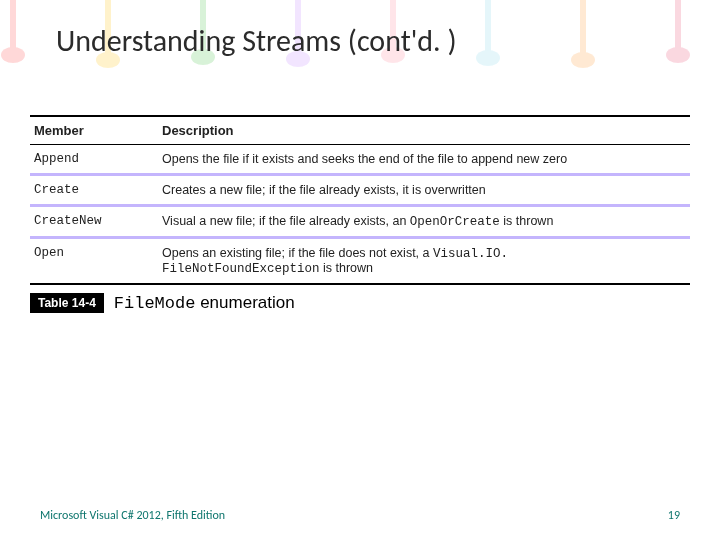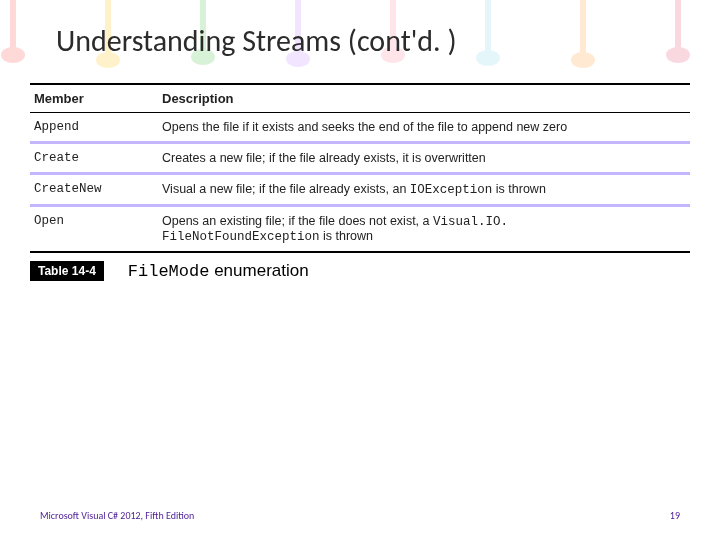--- a/index.html
+++ b/index.html
@@ -24,21 +24,21 @@
     position: relative;
     z-index: 1;
     font-size: 30px;
     font-weight: 400;
     color: #2b2b2b;
     margin: 22px 0 0 56px;
   }
   .table-wrap {
     position: relative;
     z-index: 1;
-    margin: 24px 30px 0 30px;
+    margin: 56px 30px 0 30px;
     background: #ffffff;
   }
   table {
     width: 100%;
     border-collapse: collapse;
     font-size: 13px;
     color: #222;
   }
   thead th {
     text-align: left;
@@ -64,43 +64,43 @@
   tbody tr:last-child td {
     border-bottom: 2px solid #000;
   }
   .code {
     font-family: "Courier New", monospace;
   }
   .caption-row {
     margin-top: 8px;
     display: flex;
     align-items: center;
-    gap: 24px;
+    gap: 10px;
   }
   .caption-badge {
     background: #000;
     color: #fff;
     font-weight: 700;
     font-size: 12px;
     padding: 3px 8px;
     font-family: Arial, sans-serif;
   }
   .caption-text {
     font-size: 17px;
     font-family: Arial, sans-serif;
   }
   .footer {
     position: absolute;
     bottom: 18px;
     left: 40px;
     right: 40px;
     display: flex;
     justify-content: space-between;
-    font-size: 10px;
-    color: #4c1d95;
+    font-size: 12px;
+    color: #0f766e;
     z-index: 1;
   }
 </style>
 </head>
 <body>
 
 <svg class="decor" viewBox="0 0 720 100" preserveAspectRatio="none">
   <g opacity="0.25">
     <rect x="10" y="0" width="6" height="50" fill="#ff6666"></rect>
       <ellipse cx="13" cy="55" rx="12" ry="8" fill="#ff6666"></ellipse>
@@ -135,21 +135,21 @@
       <tr>
         <td class="member">Append</td>
         <td><span>Opens the file if it exists and seeks the end of the file to append new zero</span></td>
       </tr>
       <tr>
         <td class="member">Create</td>
         <td><span>Creates a new file; if the file already exists, it is overwritten</span></td>
       </tr>
       <tr>
         <td class="member">CreateNew</td>
-        <td><span>Visual a new file; if the file already exists, an </span><span class="code">IOException</span><span> is thrown</span></td>
+        <td><span>Visual a new file; if the file already exists, an </span><span class="code">OpenOrCreate</span><span> is thrown</span></td>
       </tr>
       <tr>
         <td class="member">Open</td>
         <td><span>Opens an existing file; if the file does not exist, a </span><span class="code">Visual.IO.</span><br><span class="code">FileNotFoundException</span><span> is thrown</span></td>
       </tr>
     </tbody>
   </table>
   <div class="caption-row">
     <span class="caption-badge">Table 14-4</span>
     <span class="caption-text"><span class="code">FileMode</span><span> enumeration</span></span>

